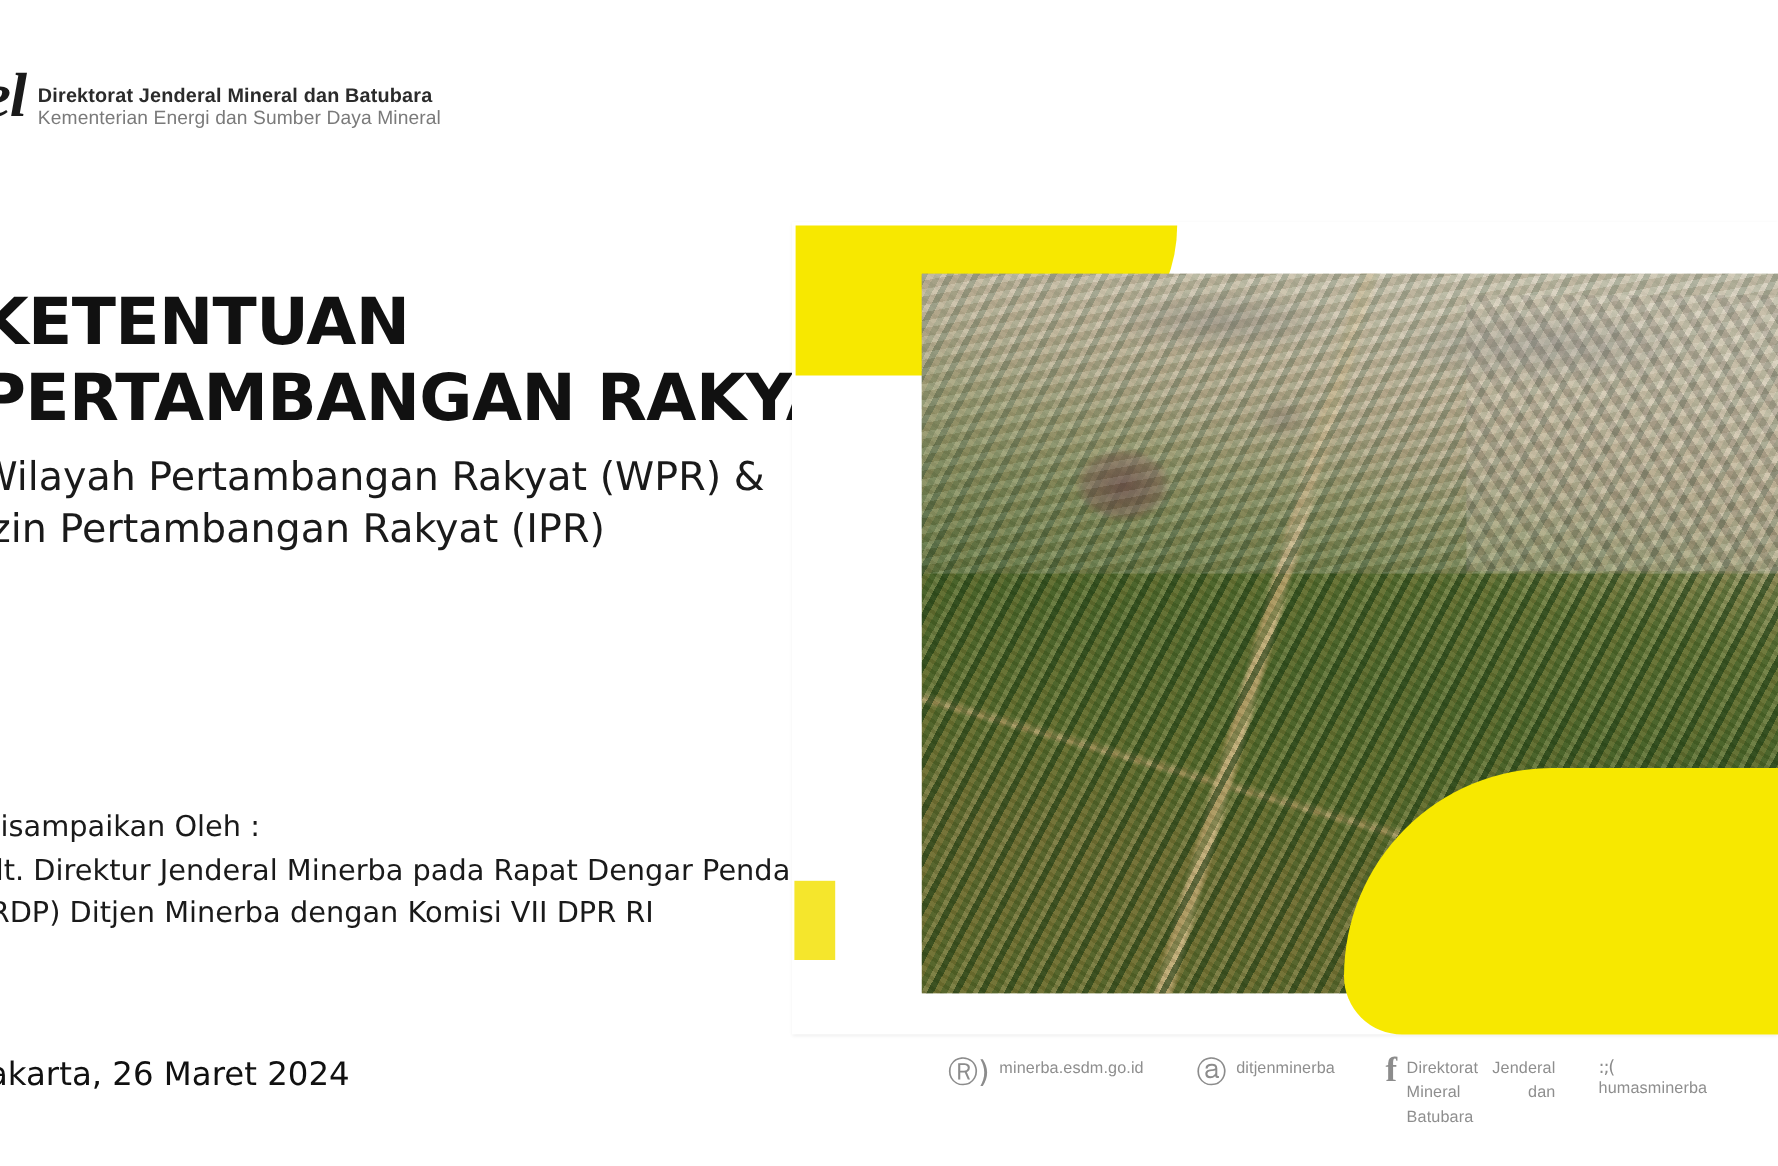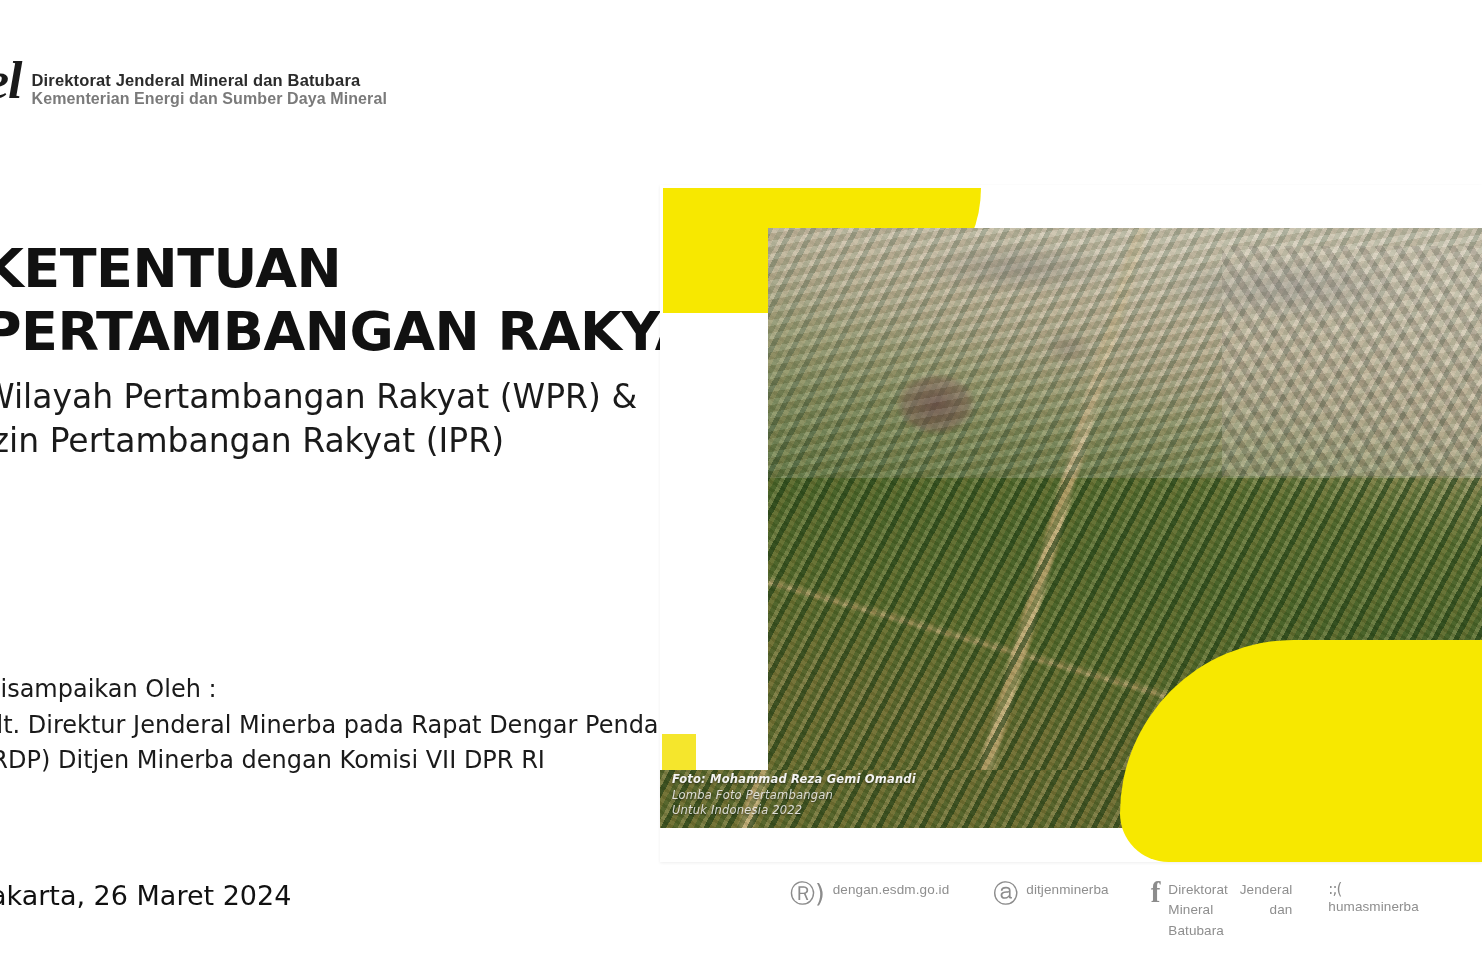--- a/index.html
+++ b/index.html
@@ -16,21 +16,21 @@
   }
   .header-text { padding-top:16px; }
   .org-line1 {
     font-family:"Liberation Sans", sans-serif;
     font-weight:bold; font-size:16.5px; color:#2b2b2b;
     letter-spacing:0.15px; white-space:nowrap;
   }
   .org-line2 {
     font-family:"Liberation Sans", sans-serif;
     font-size:16px; color:#7a7a7a; letter-spacing:0.1px;
-    white-space:nowrap; margin-top:1px; line-height:1.05;font-weight:bold;
+    white-space:nowrap; margin-top:1px; line-height:1.05;
   }
 
   
   .title-block { position:absolute; left:-18px; top:238px; width:680px; }
   .title-main {
     font-family:"DejaVu Sans", sans-serif;
     font-weight:bold; font-size:54px; line-height:1.16;
     color:#111111; letter-spacing:-0.5px; white-space:nowrap;
   }
   .title-sub {
@@ -208,38 +208,30 @@
 
   <div class="yellow-top"></div>
   <div class="yellow-chip"></div>
 
   <div class="photo">
     <div class="aerial"></div>
     <div class="quarry"></div>
     <div class="quarry-edge"></div>
   </div>
 
-  <div class="photo-wide">
-    <div class="aerial-wide"></div>
-    <div class="photo-credit">
-      <div class="l1">Foto: Mohammad Reza Gemi Omandi</div>
-      <div class="l2">Lomba Foto Pertambangan</div>
-      <div class="l3">Untuk Indonesia 2022</div>
-    </div>
-  </div>
 
   <div class="yellow-bottom"></div>
 </div>
 
 <div class="footer">
   <div class="footer-inner">
 
     <div class="f-item">
       <span class="f-icon globe">Ⓡ)</span>
-      <span class="f-label">dengan.esdm.go.id</span>
+      <span class="f-label">minerba.esdm.go.id</span>
     </div>
 
     <div class="f-item" style="margin-left:22px">
       <span class="f-icon at">ⓐ</span>
       <span class="f-label">ditjenminerba</span>
     </div>
 
     <div class="f-item" style="margin-left:20px">
       <span class="f-icon fb">f</span>
       <span class="f-label multi">Direktorat Jenderal Mineral dan Batubara</span>

